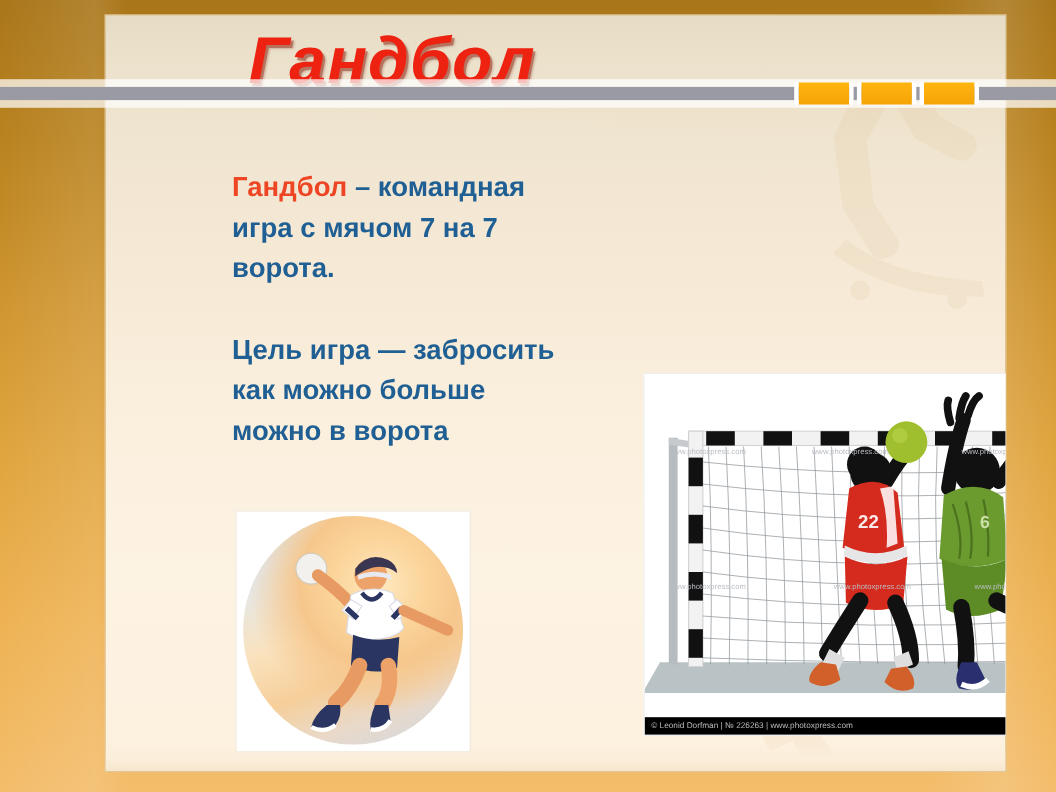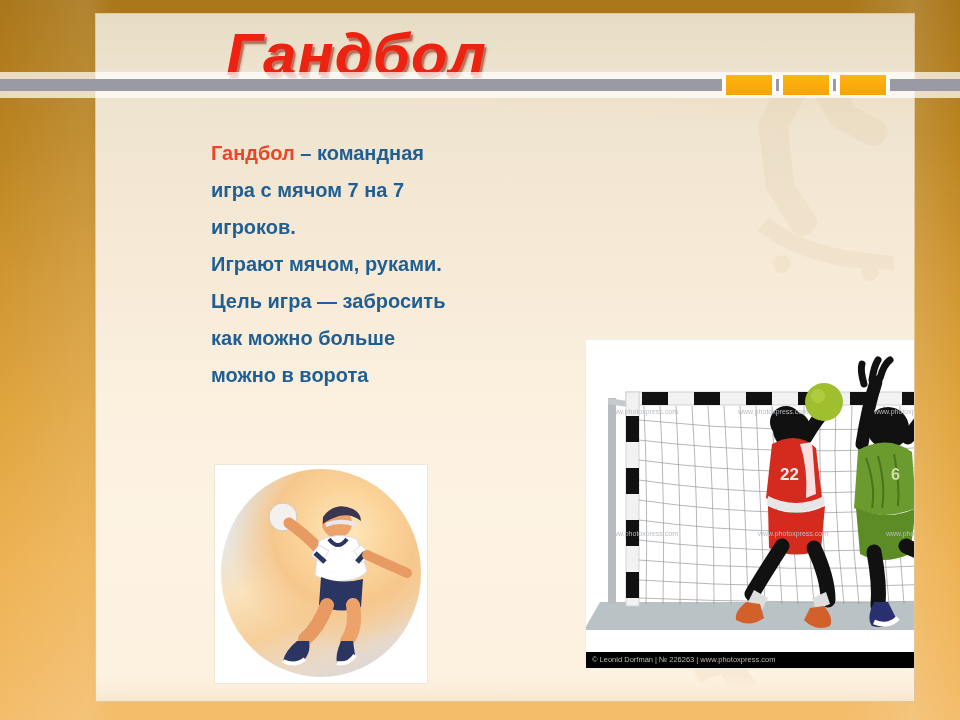--- a/index.html
+++ b/index.html
@@ -54,22 +54,22 @@
     white-space:nowrap;
   }
   
   #rule{position:absolute;left:0;top:72px;width:960px;height:26px;}
   .rule-white{position:absolute;left:0;top:0;width:960px;height:26px;background:rgba(255,255,255,.72);}
   .rule-gray{position:absolute;left:0;top:7px;width:960px;height:12px;background:#9a9aa4;}
   .sq{position:absolute;top:3px;width:46px;height:20px;background:linear-gradient(180deg,#ffb410 0%,#f5a406 100%);
       border-left:4px solid #fff;border-right:4px solid #fff;}
   
   #body-text{
-    position:absolute;left:115px;top:121px;width:400px;
-    font-size:20px;font-weight:bold;line-height:37px;color:#1f5f93;
+    position:absolute;left:115px;top:138px;width:400px;
+    font-size:25px;font-weight:bold;line-height:37px;color:#1f5f93;
   }
   #body-text .accent{color:#ee4524;}
   
   #photo-small{
     position:absolute;left:118px;top:450px;width:212px;height:218px;
     background:#fff;border:1px solid #efe6d6;overflow:hidden;
   }
   .sm-disc{
     position:absolute;left:6px;top:4px;width:200px;height:208px;border-radius:50%;
     background:
@@ -114,22 +114,22 @@
 
     <div class="panel-foot"></div>
 
     <div id="header">
       <div id="title">Гандбол</div>
     </div>
 
     <div id="body-text">
       <span class="accent">Гандбол</span><span> – командная</span><br>
       <span>игра с мячом 7 на 7</span><br>
-      <span>игроков.</span><br>
-      <span>Играют мячом, руками.</span><br>
+      <span>ворота.</span><br>
+      <br>
       <span>Цель игра — забросить</span><br>
       <span>как можно больше</span><br>
       <span>можно в ворота</span><br>
     </div>
 
     <div id="photo-small">
       <div class="sm-disc"></div>
       <svg viewBox="0 0 212 218" style="position:absolute;left:0;top:0;width:212px;height:218px;">
 
         <circle cx="68" cy="52" r="14" fill="#f2f1ee" stroke="#cfc9bd" stroke-width="1"></circle>

